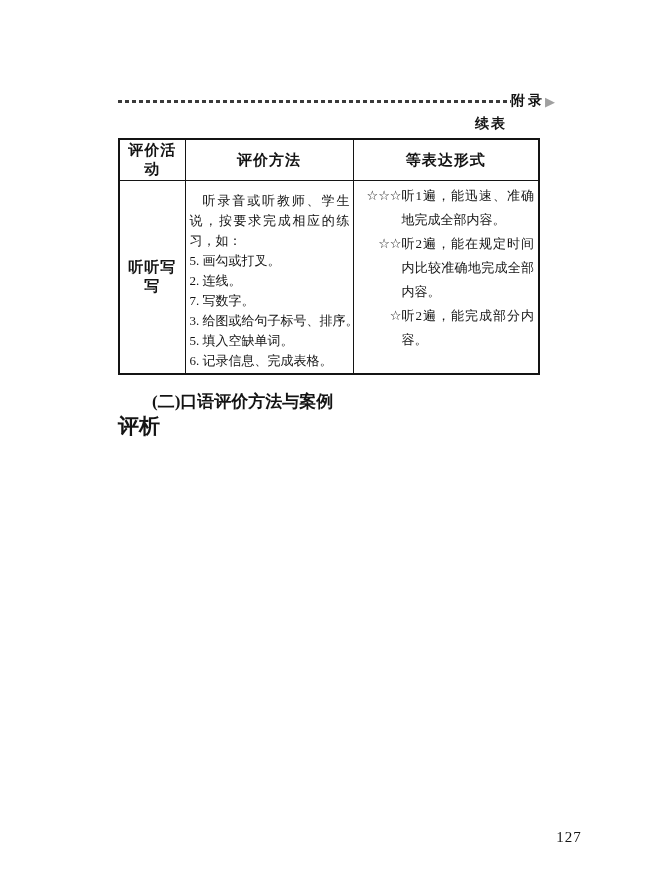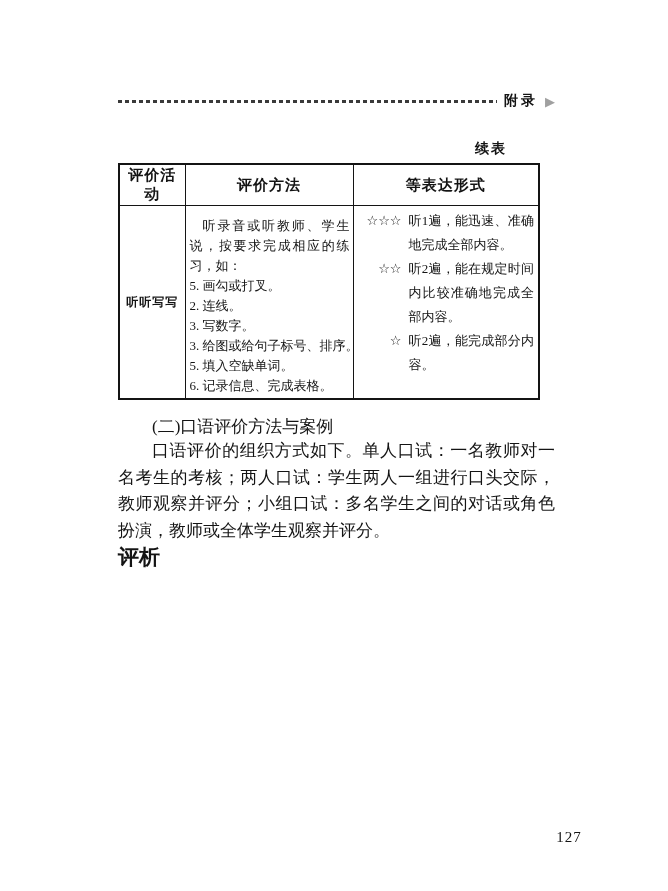--- a/index.html
+++ b/index.html
@@ -9,31 +9,31 @@
     margin: 0 auto;
     background: #ffffff;
     color: #141414;
     font-family: "Liberation Serif", "DejaVu Serif", serif;
     overflow: hidden;
   }
 
   
   .running-head {
     position: absolute; top: 94px; left: 118px; width: 437px;
-    display: flex; align-items: center; gap: 7px;
+    display: flex; align-items: center; 
   }
   .dotted-line {
     flex: 1; height: 3px; align-self: center;
     background: repeating-linear-gradient(90deg, #3a3a3a 0 4px, transparent 4px 7px);
   }
   .corner-label { font-weight: bold; font-size: 14px; letter-spacing: 3px; line-height: 14px; }
   .corner-arrow { color: #a0a0a0; font-size: 13px; line-height: 13px; }
 
   
-  .content { position: absolute; left: 118px; top: 140px; width: 437px; }
+  .content { position: absolute; left: 118px; top: 115px; width: 437px; }
 
   .continued-label {
     text-align: right; padding-right: 48px;
     font-weight: bold; font-size: 14px; letter-spacing: 2px;
     height: 18px; line-height: 18px; margin-bottom: 5px;
   }
 
   
   table.eval-table {
     width: 420px; border-collapse: collapse; table-layout: fixed;
@@ -43,44 +43,44 @@
   .eval-table th {
     font-size: 15px; font-weight: bold; text-align: center;
     height: 24px; padding: 1px 2px; letter-spacing: 1px;
   }
   col.c-activity { width: 66px; }
   col.c-method   { width: 168px; }
   col.c-criteria { width: 186px; }
 
   td.activity-cell {
     text-align: center; vertical-align: middle;
-    font-weight: bold; font-size: 12px; letter-spacing: 1px;
+    font-weight: bold; font-size: 15px; letter-spacing: 1px;
   }
   td.method-cell {
     vertical-align: top; font-size: 13px; line-height: 20px;
     padding: 10px 3px 2px 4px;
   }
   .method-intro { margin: 0; text-indent: 1em; text-align: justify; }
   .method-item  { white-space: nowrap; }
 
   td.criteria-cell {
     vertical-align: top; font-size: 13px; line-height: 24px;
     padding: 3px 4px 2px 2px;
   }
   .criteria-item { display: flex; }
   .criteria-item .stars {
     width: 46px; flex: 0 0 46px; text-align: right;
     letter-spacing: 0px; white-space: nowrap;
   }
-  .criteria-item .crit-text { flex: 1; margin-left: 7px; text-align: justify; }
+  .criteria-item .crit-text { flex: 1; text-align: justify; }
 
   
   .section-heading {
     margin: 16px 0 0 0; padding-left: 2em;
-    font-size: 17px; font-weight: normal; line-height: 22px;
+    font-size: 17px; font-weight: bold; line-height: 22px;
   }
   .para {
     margin: 0; font-size: 17px; line-height: 26.5px;
     text-align: justify; text-indent: 2em;
     overflow-wrap: break-word;
   }
   .para.first { margin-top: 10px; }
   .case-title {
     margin-top: 7px; text-align: center;
     font-size: 17px; font-weight: bold; line-height: 25px;
@@ -120,21 +120,21 @@
           <th>等表达形式</th>
         </tr>
       </thead>
       <tbody>
         <tr>
           <td class="activity-cell">听听写写</td>
           <td class="method-cell">
             <p class="method-intro">听录音或听教师、学生说，按要求完成相应的练习，如：</p>
             <div class="method-item">5. 画勾或打叉。</div>
             <div class="method-item">2. 连线。</div>
-            <div class="method-item">3. 写数字。</div>
+            <div class="method-item">7. 写数字。</div>
             <div class="method-item">3. 给图或给句子标号、排序。</div>
             <div class="method-item">5. 填入空缺单词。</div>
             <div class="method-item">6. 记录信息、完成表格。</div>
           </td>
           <td class="criteria-cell">
             <div class="criteria-item">
               <span class="stars">☆☆☆</span>
               <span class="crit-text">听1遍，能迅速、准确地完成全部内容。</span>
             </div>
             <div class="criteria-item">
@@ -145,21 +145,20 @@
               <span class="stars">☆</span>
               <span class="crit-text">听2遍，能完成部分内容。</span>
             </div>
           </td>
         </tr>
       </tbody>
     </table>
 
     <h3 class="section-heading">(二)口语评价方法与案例</h3>
 
-    <p class="para">口语评价的组织方式如下。单人口试：一名教师对一名考生的考核；两人口试：学生两人一组进行口头交际，教师观察并评分；小组口试：多名学生之间的对话或角色扮演，教师或全体学生观察并评分。</p>
 
 
     <div class="analysis-label">评析</div>
 
   </div>
 
   <div class="page-number">127</div>
 
 </div>
 

